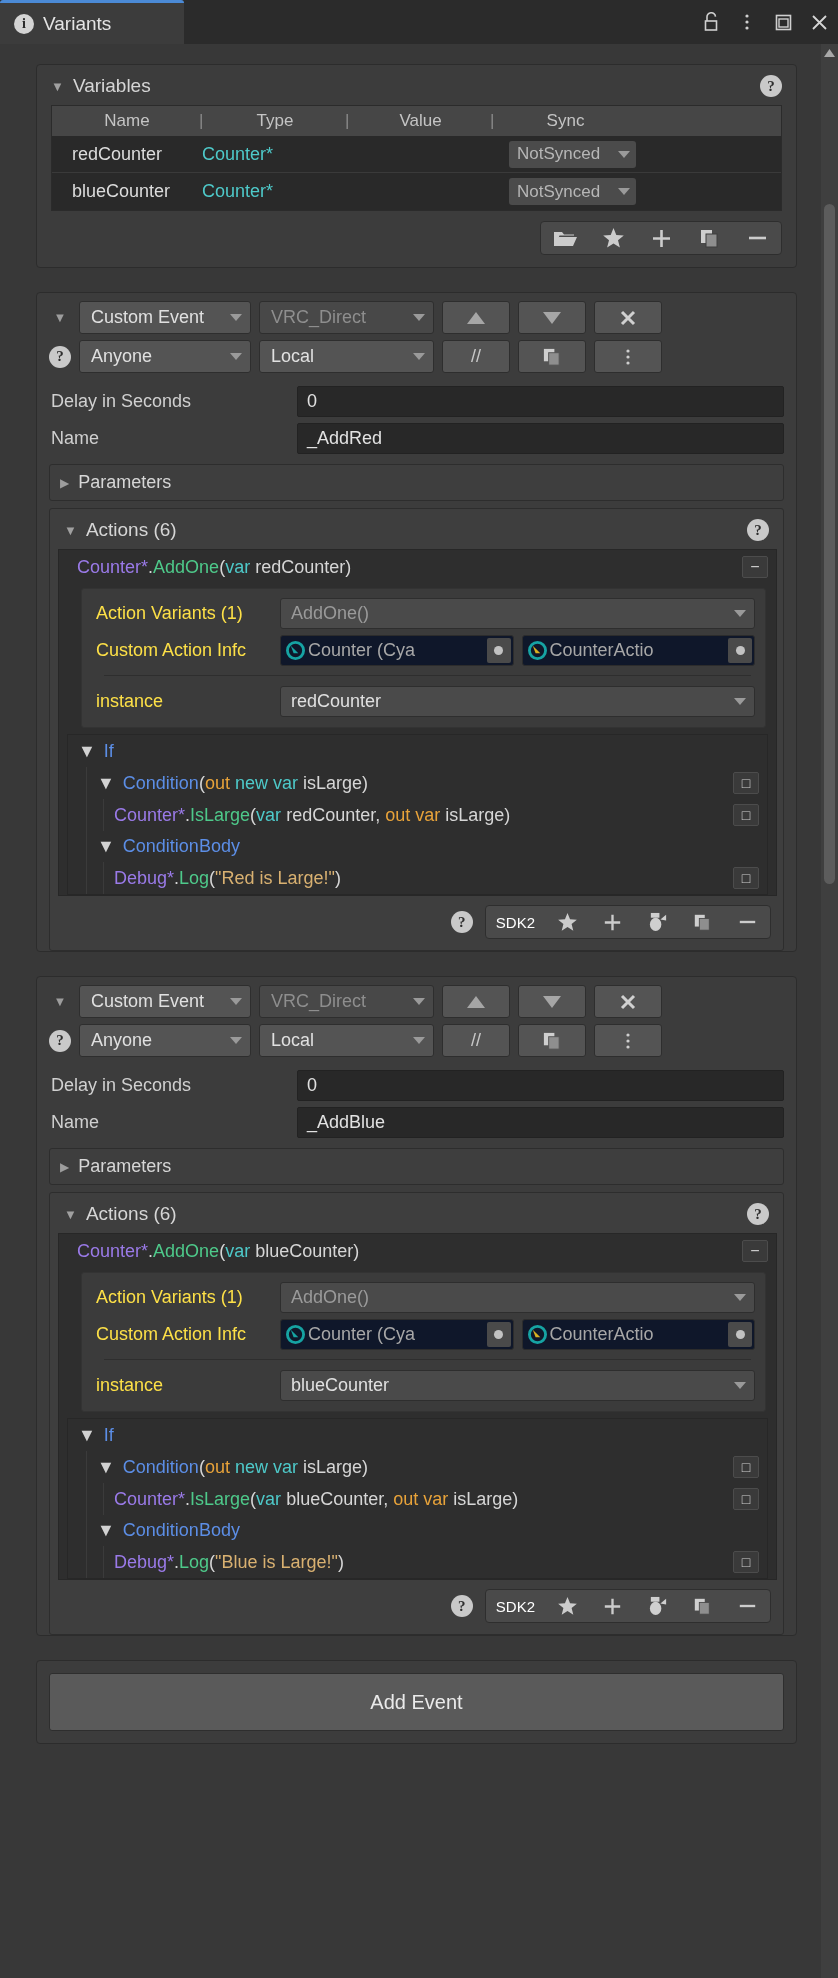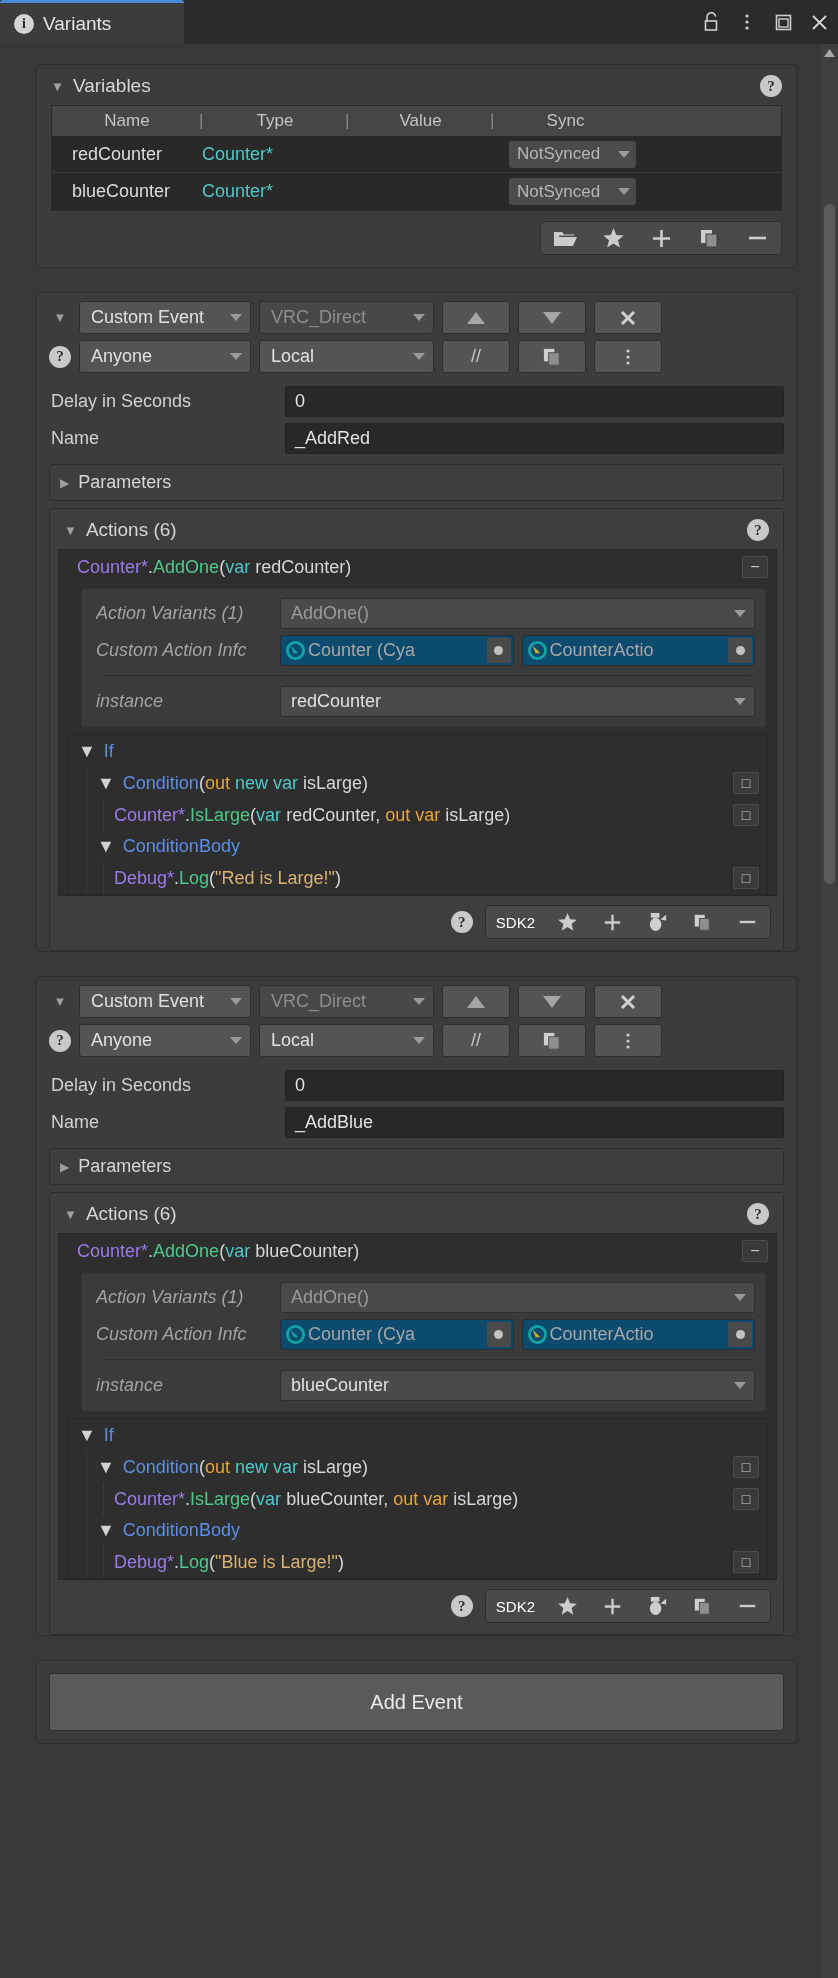--- a/index.html
+++ b/index.html
@@ -193,21 +193,21 @@
     background: #545454;
     border: 1px solid #2e2e2e;
     border-radius: 3px;
     display: flex; align-items: center; justify-content: center;
     color: #c8c8c8; font-size: 18px;
   }
 
   .field-row {
     display: flex; align-items: center;
     padding: 3px 12px 3px 12px;
-    gap: 0;
+    gap: 12px;
   }
   .field-label { font-size: 18px; color: #d0d0d0; width: 236px; padding-left: 2px; }
   .text-input {
     flex: 1;
     background: #282828;
     border: 1px solid #222;
     border-radius: 2px;
     height: 31px;
     display: flex; align-items: center;
     padding: 0 9px;
@@ -265,34 +265,34 @@
     background: #3b3b3b;
     border: 1px solid #333;
     border-radius: 3px;
     padding: 6px 0 8px 0;
   }
   .detail-row {
     display: flex; align-items: center;
     padding: 3px 10px 3px 14px;
     gap: 8px;
   }
-  .detail-label { font-size: 18px; color: #a3a3a3; width: 176px; white-space: nowrap; overflow: hidden; font-style: italic; }
+  .detail-label { font-size: 18px; color: #fde047; width: 176px; white-space: nowrap; overflow: hidden; }
   .ro-field {
     flex: 1;
     background: #4a4a4a;
     border: 1px solid #2e2e2e;
     border-radius: 3px;
     height: 31px;
     display: flex; align-items: center; justify-content: space-between;
     padding: 0 8px 0 10px;
     font-size: 18px; color: #9a9a9a;
   }
   .obj-field {
     flex: 1;
-    background: #0c4a6e;
+    background: #0f172a;
     border: 1px solid #2c2c2c;
     border-radius: 3px;
     height: 31px;
     display: flex; align-items: center;
     padding: 0 2px 0 5px;
     font-size: 18px; color: #a7a7a7;
     gap: 3px;
     overflow: hidden;
     white-space: nowrap;
   }

